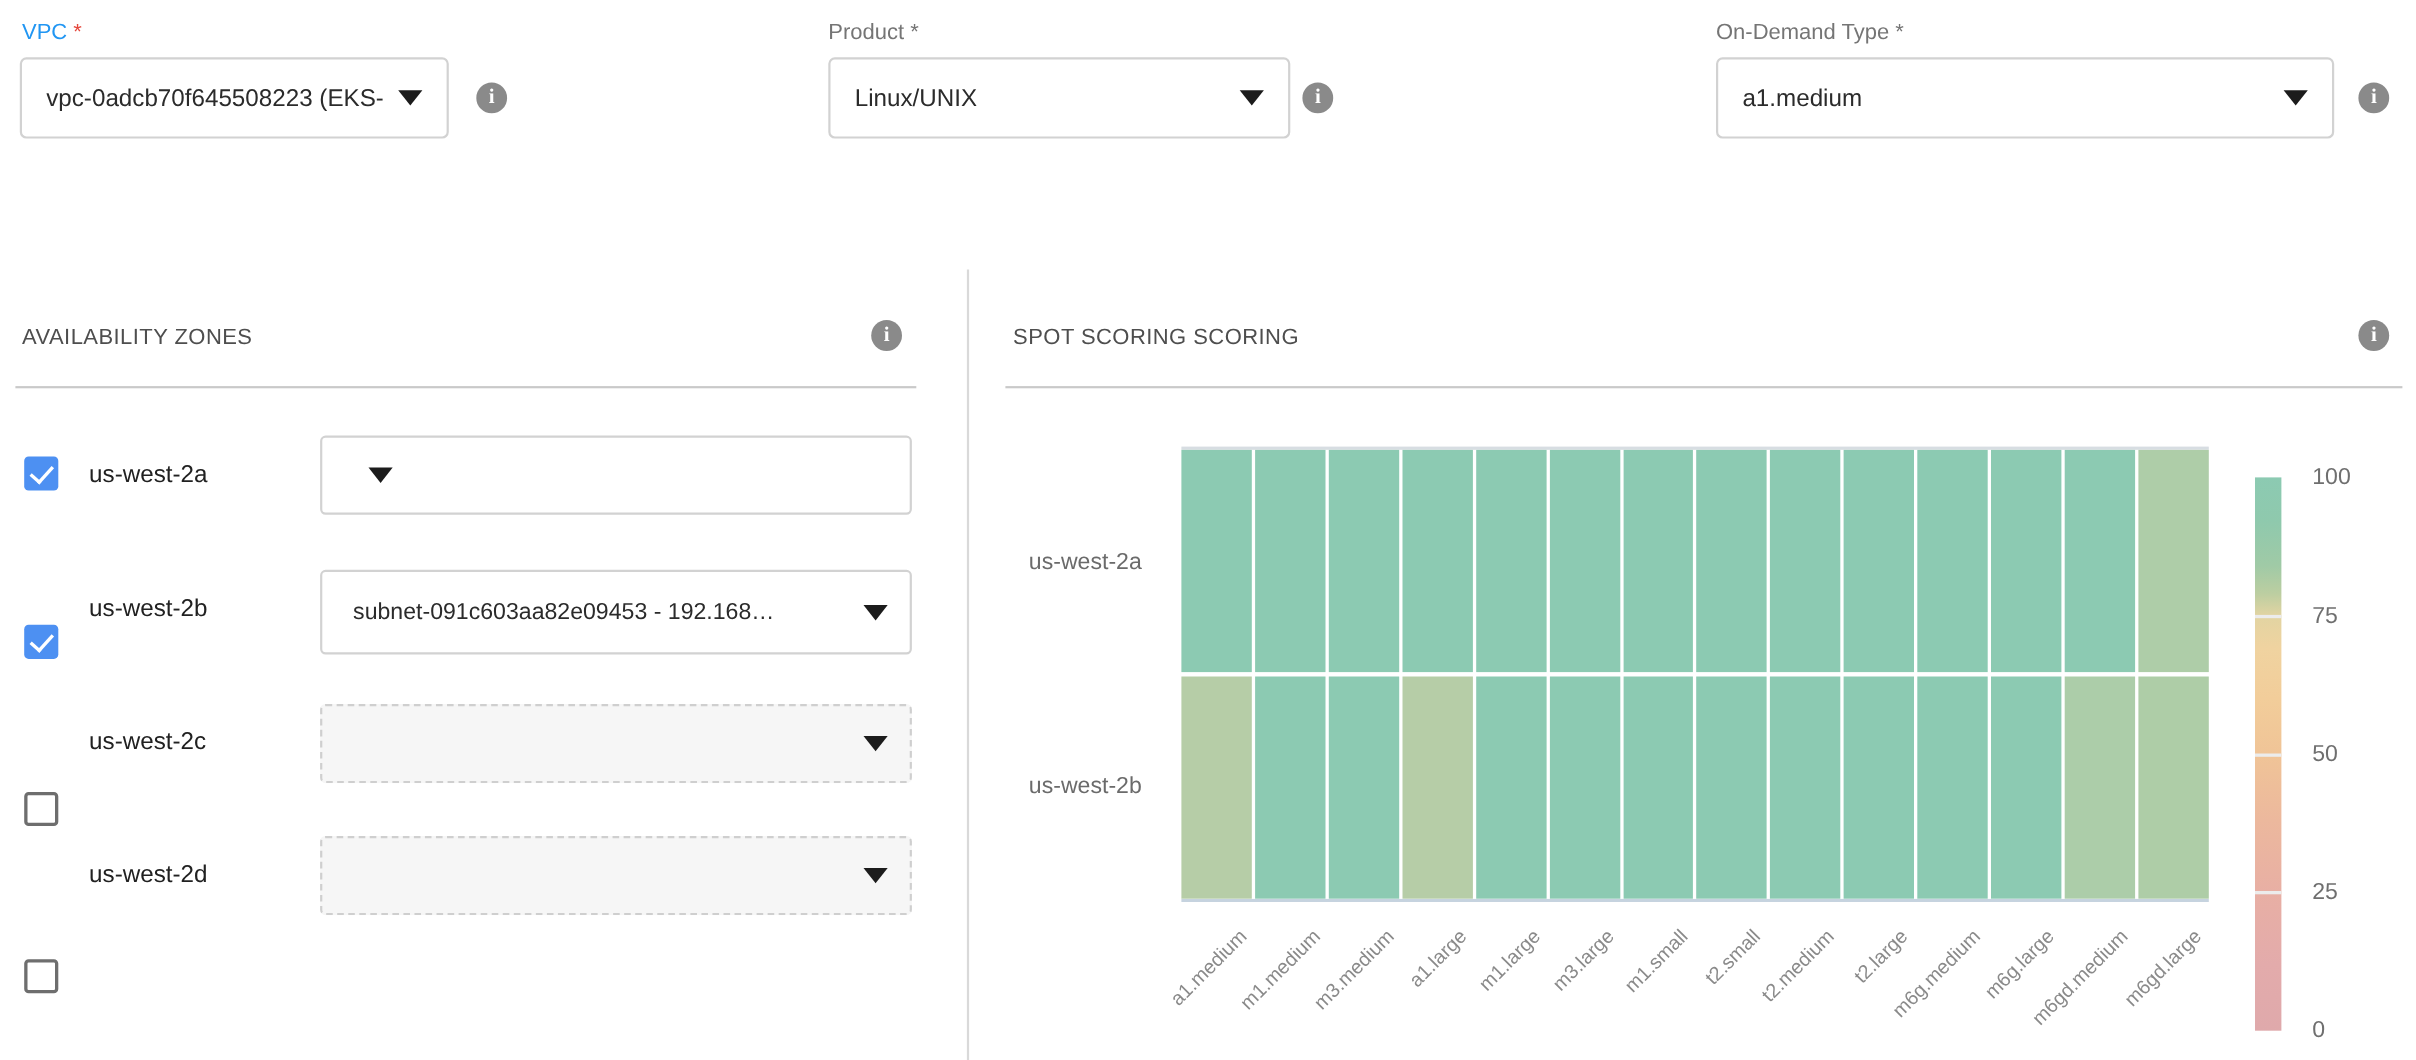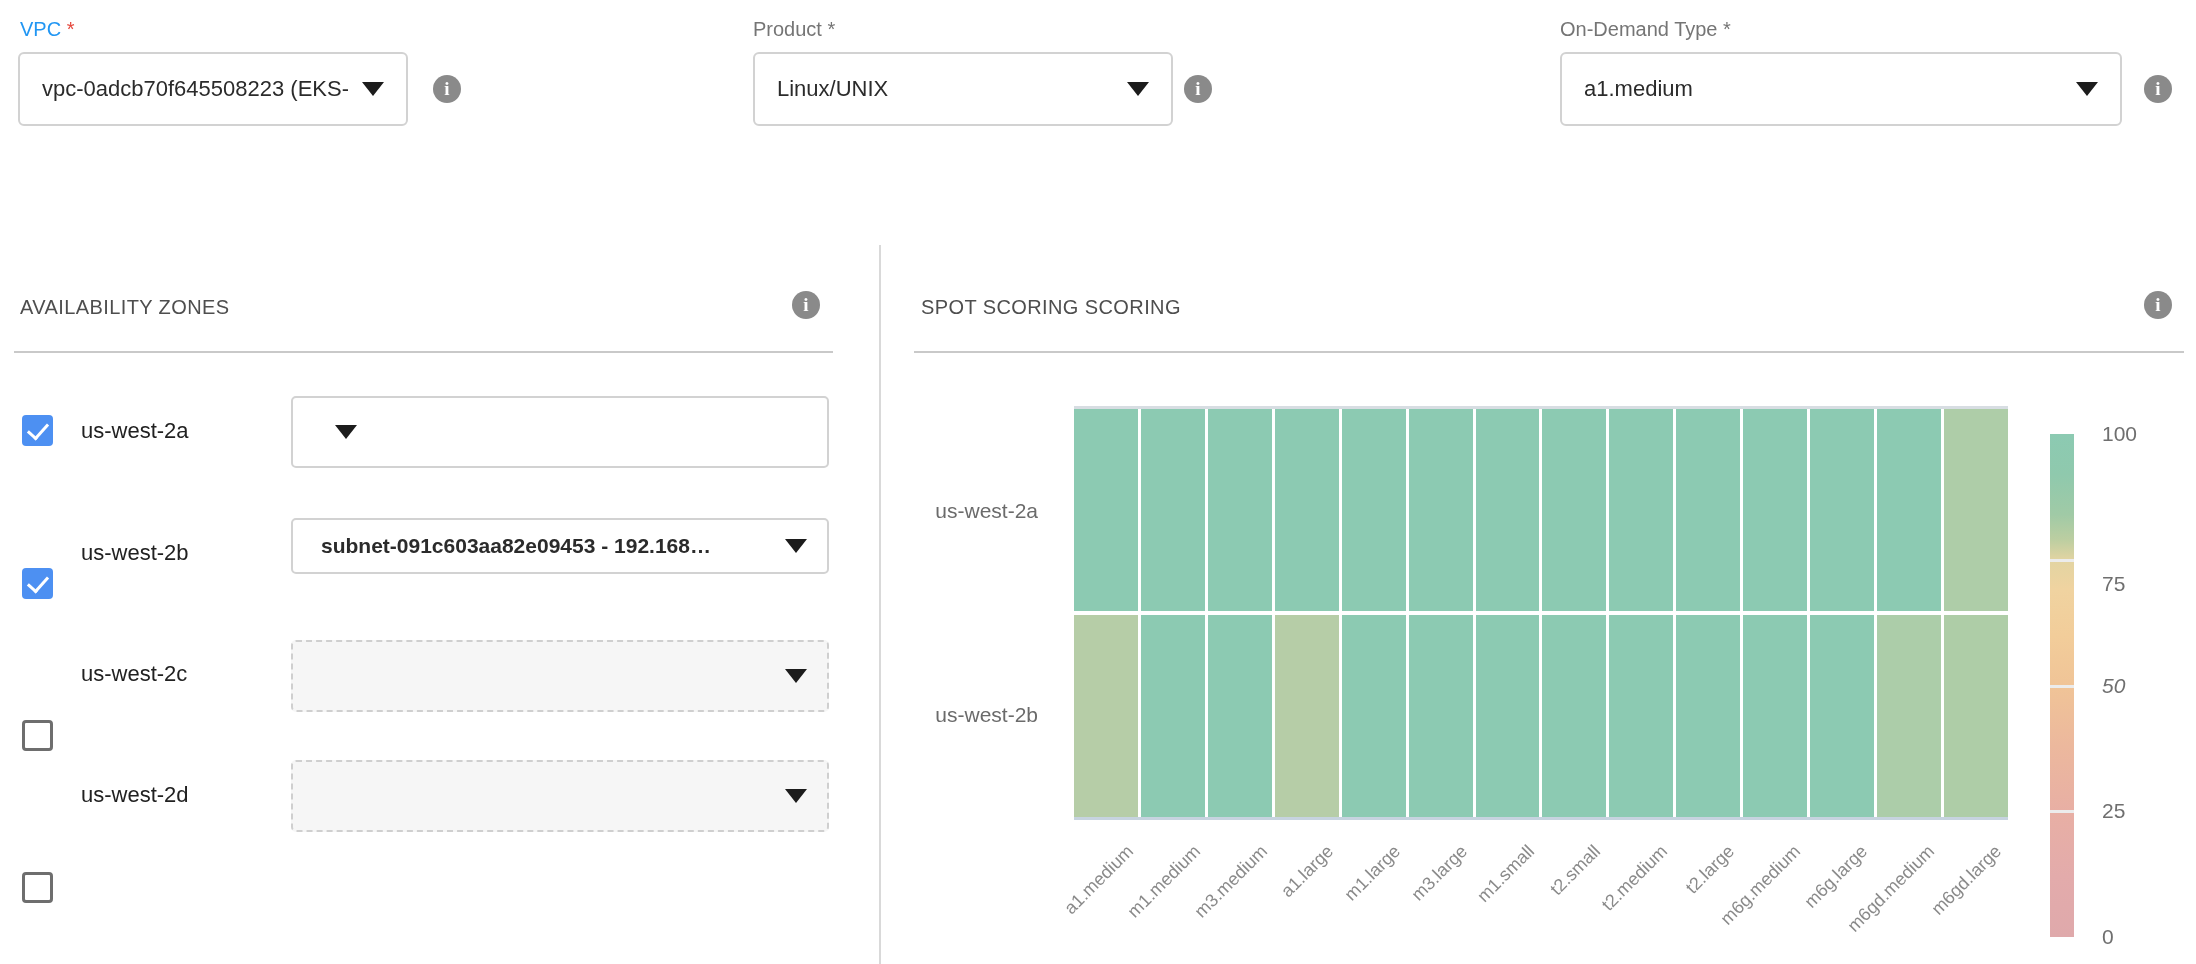--- a/index.html
+++ b/index.html
@@ -91,21 +91,21 @@
 
 <div id="az-rows">
   <div class="abs checkbox checked" style="left:22px;top:415px;"></div>
   <div class="abs az-row-label" style="left:81px;top:418px;">us-west-2a</div>
   <div class="abs subnet-select" style="left:291px;top:396px;width:538px;height:72px;">
     <span class="caret"></span>
   </div>
 
   <div class="abs checkbox checked" style="left:22px;top:537px;"></div>
   <div class="abs az-row-label" style="left:81px;top:540px;">us-west-2b</div>
-  <div class="abs subnet-select" style="left:291px;top:518px;width:538px;height:56px;font-weight:bold;">
+  <div class="abs subnet-select" style="left:291px;top:518px;width:538px;height:77px;">
     <span class="sel-value">subnet-091c603aa82e09453 - 192.168…</span>
     <span class="caret"></span>
   </div>
 
   <div class="abs checkbox" style="left:22px;top:658px;"></div>
   <div class="abs az-row-label" style="left:81px;top:661px;">us-west-2c</div>
   <div class="abs subnet-select empty" style="left:291px;top:640px;width:538px;height:72px;">
     <span class="sel-value"></span>
     <span class="caret"></span>
   </div>
@@ -174,17 +174,17 @@
     <div class="hm-col-label" style="top: 24px; right: 84.0714px;">m6gd.medium</div>
     <div class="hm-col-label" style="top: 24px; right: 17.3571px;">m6gd.large</div>
   </div>
 <div id="legend-bar" style="left: 2050px; top: 434px; width: 24px; height: 503px; background: linear-gradient(rgb(140, 202, 178) 0%, rgb(143, 201, 173) 8%, rgb(160, 202, 166) 16%, rgb(188, 206, 161) 21%, rgb(226, 212, 162) 25%, rgb(240, 211, 160) 31%, rgb(242, 205, 154) 40%, rgb(240, 196, 151) 50%, rgb(236, 184, 157) 62%, rgb(232, 175, 164) 75%, rgb(227, 171, 171) 88%, rgb(223, 169, 171) 100%);" class="abs">
     <div class="legend-tickline" style="top: calc(25% - 1px);"></div>
     <div class="legend-tickline" style="top: calc(50% - 1px);"></div>
     <div class="legend-tickline" style="top: calc(75% - 1px);"></div>
   </div>
 <div id="legend-labels">
     <div class="abs legend-label" style="left: 2102px; top: 434px;">100</div>
-    <div class="abs legend-label" style="left: 2102px; top: 559.75px; margin-top: 24px;">75</div>
-    <div class="abs legend-label" style="left: 2102px; top: 685.5px; font-style: italic;">50</div>
+    <div class="abs legend-label" style="left: 2102px; top: 559.75px;">75</div>
+    <div class="abs legend-label" style="left: 2102px; top: 685.5px;">50</div>
     <div class="abs legend-label" style="left: 2102px; top: 811.25px;">25</div>
     <div class="abs legend-label" style="left: 2102px; top: 937px;">0</div>
   </div>
 
 </body></html>

